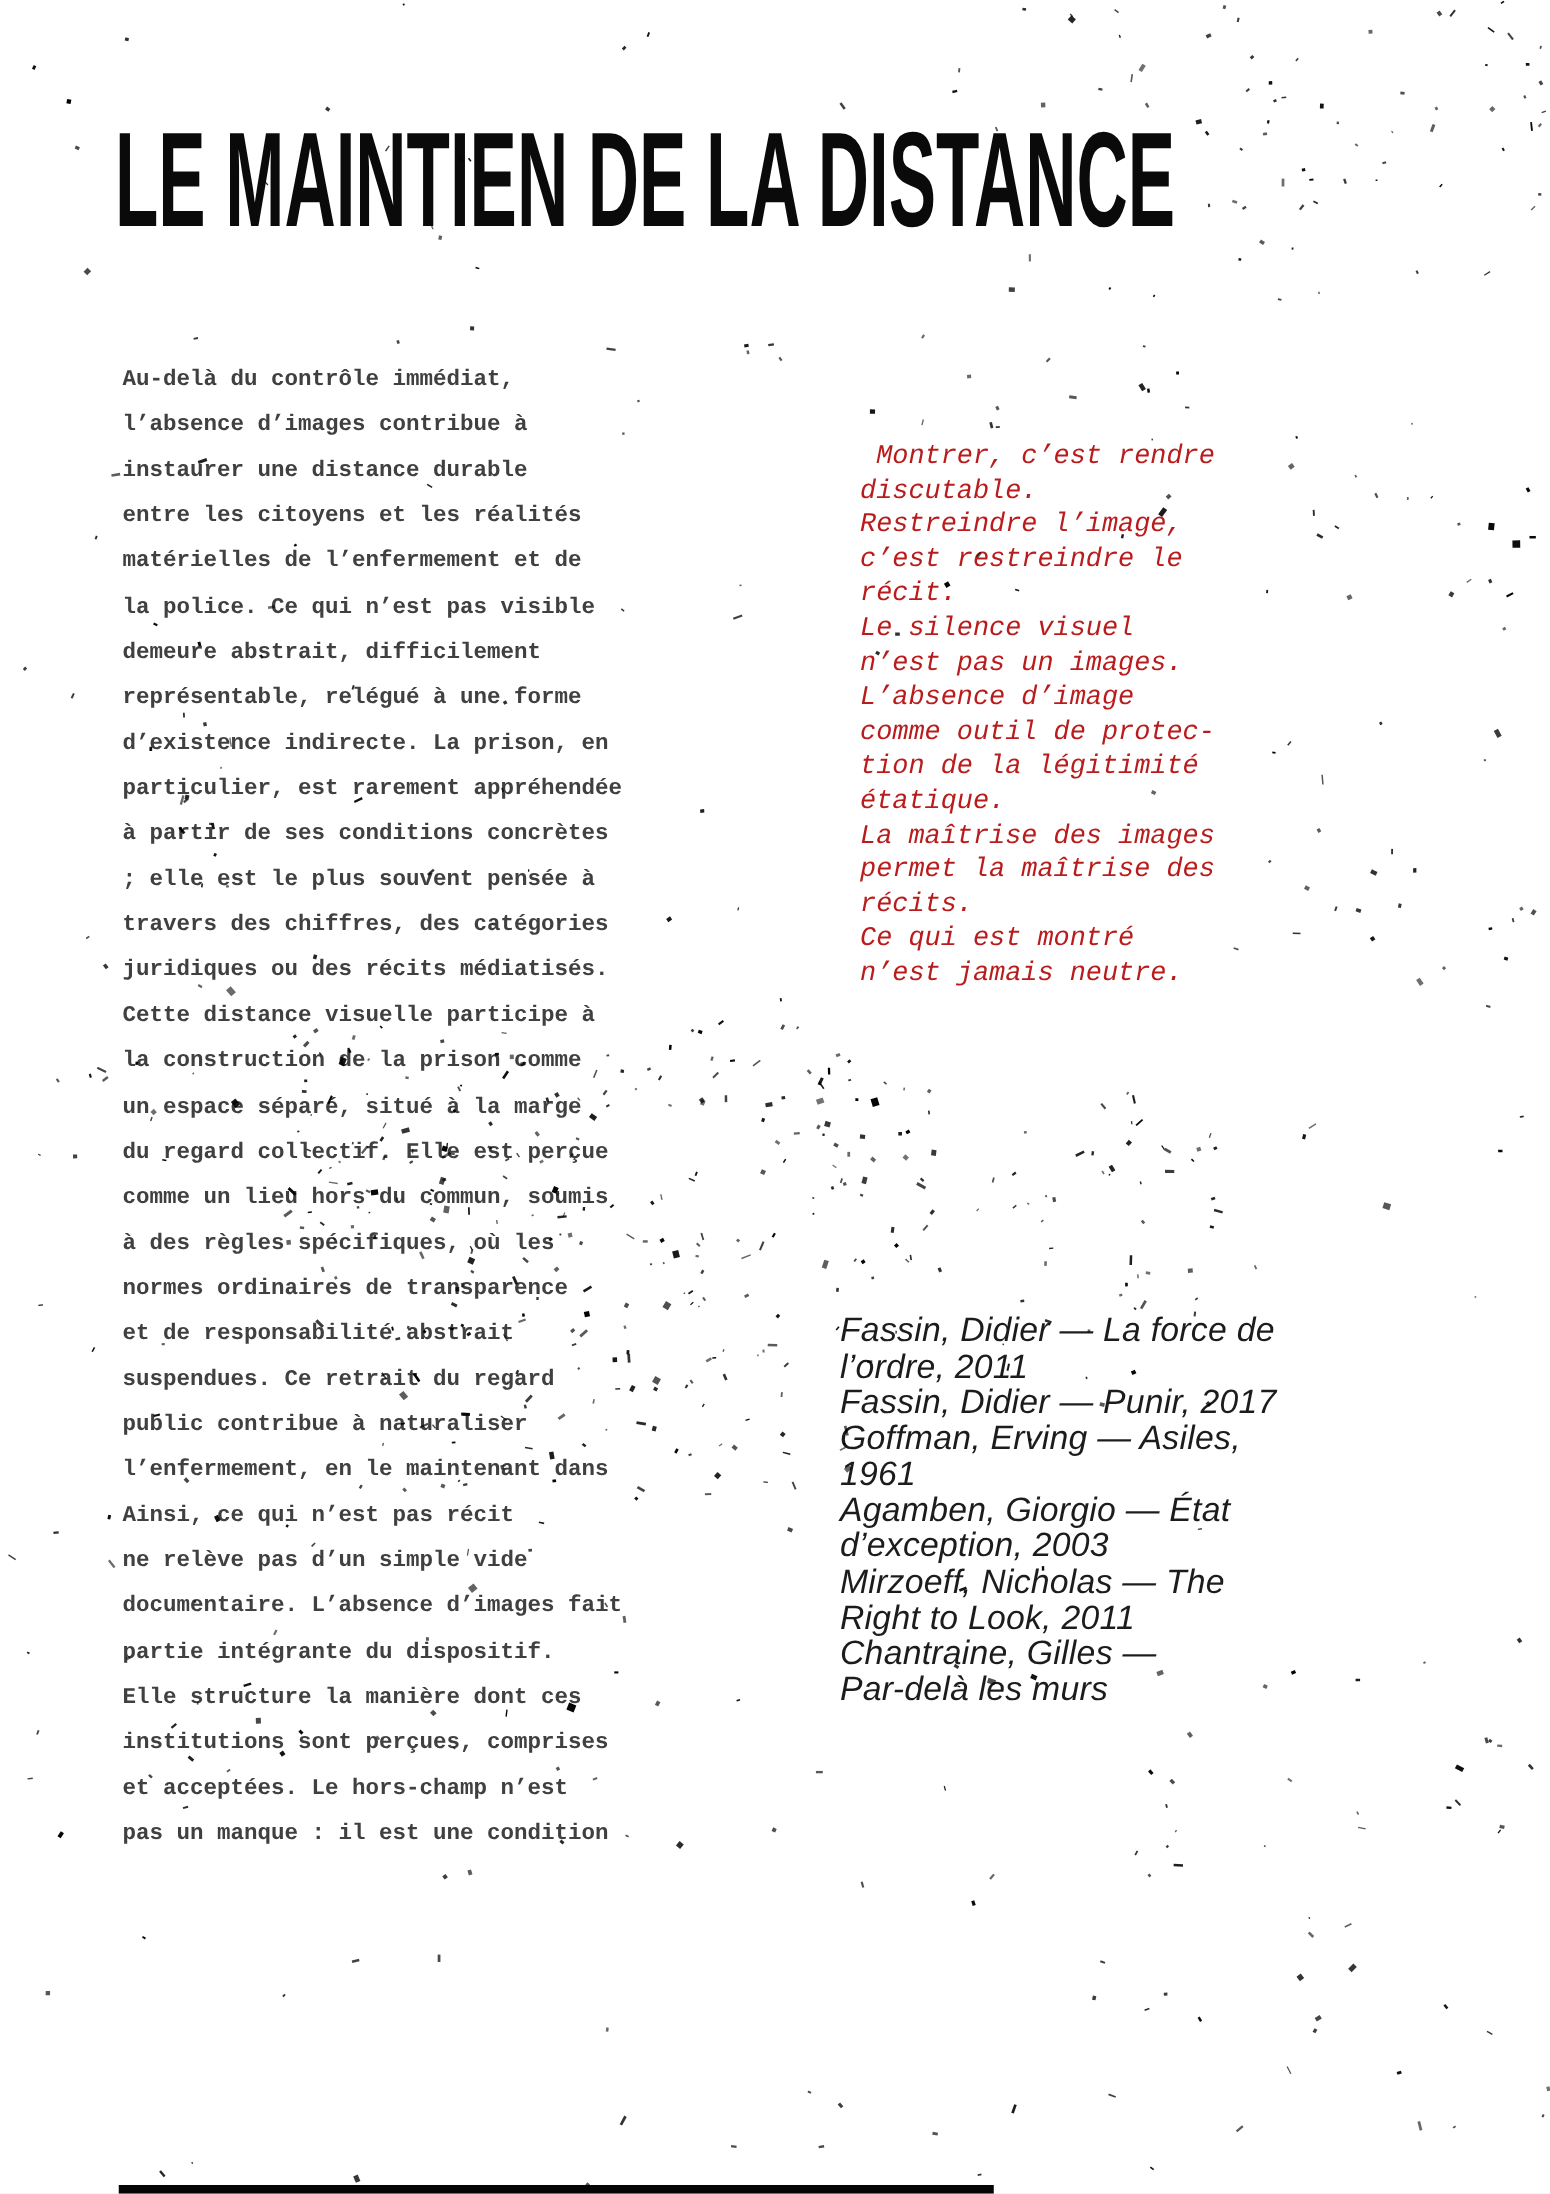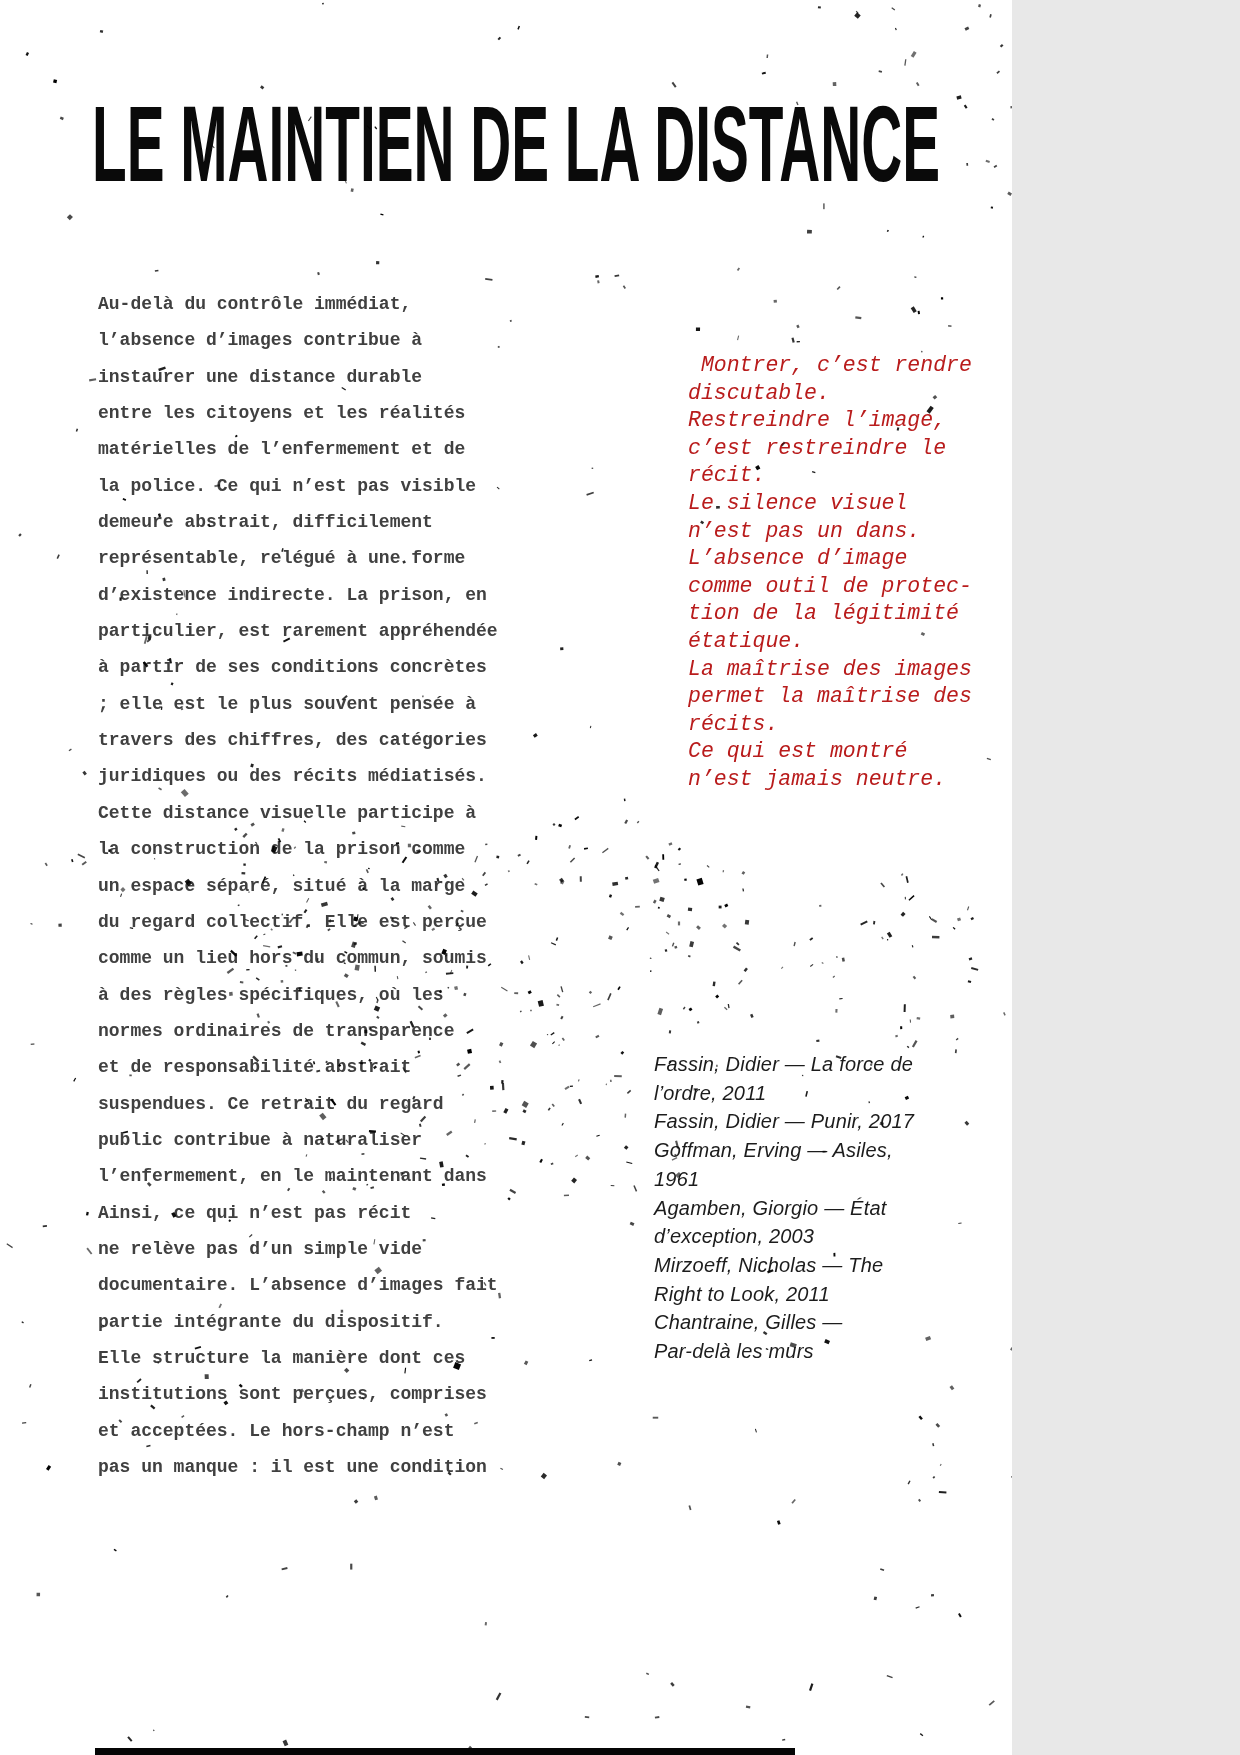--- a/index.html
+++ b/index.html
@@ -1,18 +1,18 @@
 <!DOCTYPE html>
 <html><head>
 <meta charset="utf-8">
 <style>
   html,body{margin:0;padding:0;background:#e8e8e8;}
   .page{
     position:relative;
-    width:1012px;height:1755px;
+    width:1240px;height:1755px;
     background:#ffffff;
     overflow:hidden;
     color:#0d0d0d;
   }
   .title-wrap{
     position:absolute;left:92px;top:98px;width:852px;height:96px;
   }
   .title-wrap svg{display:block;overflow:visible;}
   .title-wrap text{
     font-family:"Liberation Sans",sans-serif;
@@ -32,25 +32,25 @@
   .quotes-col{
     position:absolute;left:688px;top:352px;width:345px;
     font-family:"Liberation Mono","DejaVu Sans Mono",monospace;
     font-style:italic;
     font-size:21.5px;
     line-height:27.6px;
     color:#b91c1c;
   }
   .quotes-col .line{white-space:pre;}
   .biblio-col{
-    position:absolute;left:654px;top:1050px;width:360px;
+    position:absolute;left:672px;top:1050px;width:360px;
     font-family:"Liberation Sans",sans-serif;
     font-style:italic;
     font-weight:300;
-    font-size:20px;
+    font-size:27px;
     line-height:28.7px;
     letter-spacing:0.2px;
     color:#1c1c1c;
   }
   .biblio-col .line{white-space:pre;}
   .grunge{
     position:absolute;left:0;top:0;width:1240px;height:1755px;
     pointer-events:none;
   }
   .bottom-bar{
@@ -105,21 +105,21 @@
       <div class="line">pas un manque : il est une condition</div>
     </div>
 
   <div class="quotes-col">
       <div class="line"> Montrer, c’est rendre</div>
       <div class="line">discutable.</div>
       <div class="line">Restreindre l’image,</div>
       <div class="line">c’est restreindre le</div>
       <div class="line">récit.</div>
       <div class="line">Le silence visuel</div>
-      <div class="line">n’est pas un dans.</div>
+      <div class="line">n’est pas un images.</div>
       <div class="line">L’absence d’image</div>
       <div class="line">comme outil de protec-</div>
       <div class="line">tion de la légitimité</div>
       <div class="line">étatique.</div>
       <div class="line">La maîtrise des images</div>
       <div class="line">permet la maîtrise des</div>
       <div class="line">récits.</div>
       <div class="line">Ce qui est montré</div>
       <div class="line">n’est jamais neutre.</div>
     </div>

